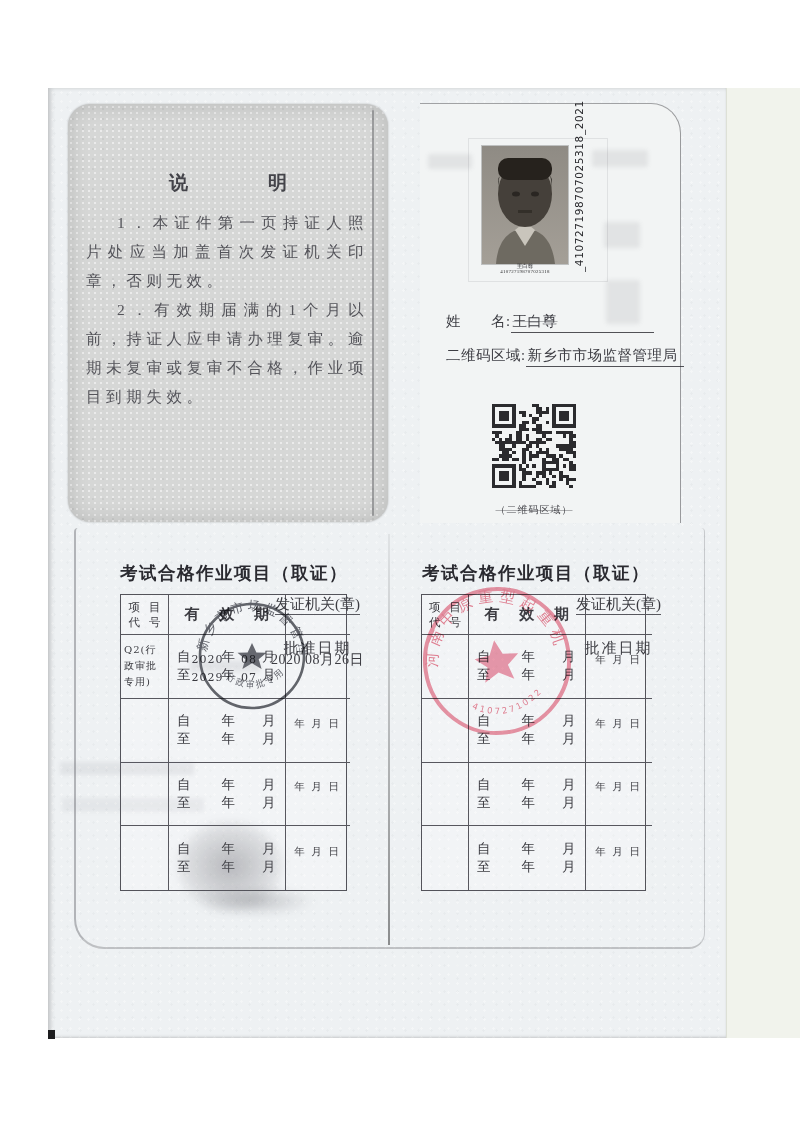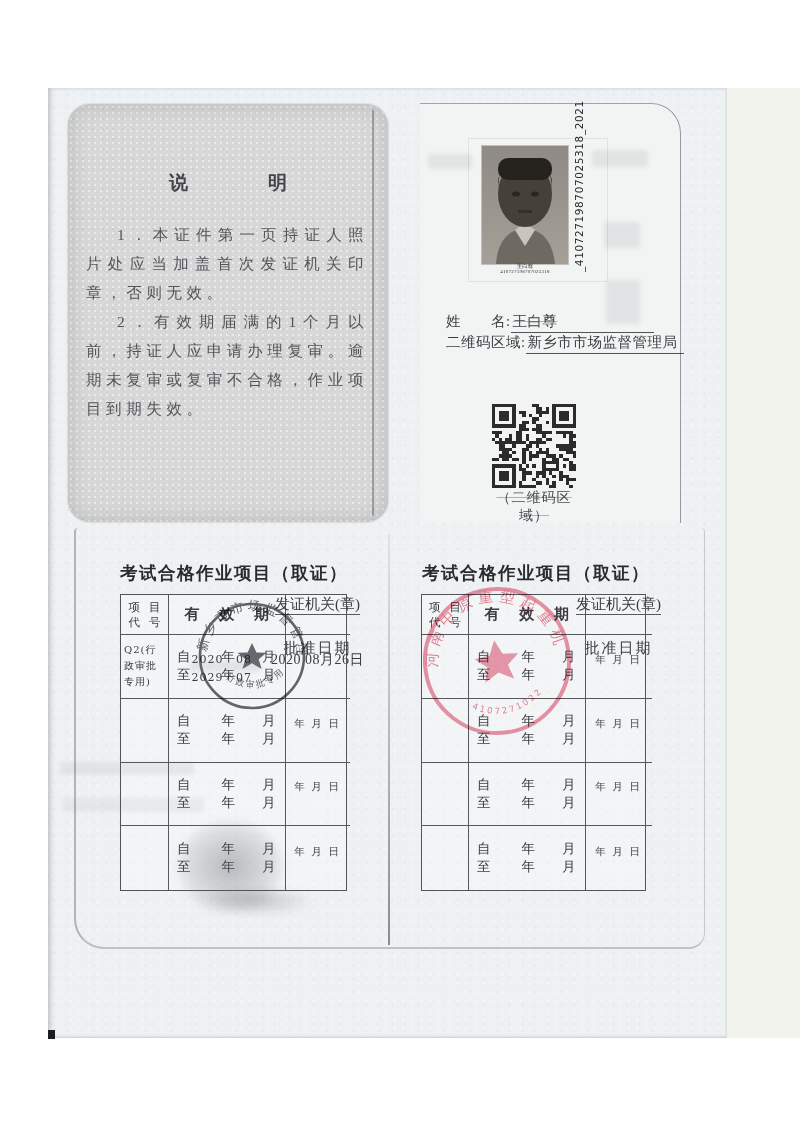--- a/index.html
+++ b/index.html
@@ -18,45 +18,45 @@
 
   
   .page-left{left:68px;top:104px;width:320px;height:418px;background:#d6d7d6;border-radius:22px;
              box-shadow:inset 0 0 22px rgba(0,0,0,.14),0 0 2px rgba(0,0,0,.28);
              background-image:radial-gradient(rgba(255,255,255,.5) 1px,transparent 1.2px),
                               radial-gradient(rgba(60,60,65,.07) 1px,transparent 1.4px);
              background-size:6px 6px,10px 10px;}
   .page-left-fold{left:372px;top:110px;width:2px;height:406px;background:rgba(30,30,35,.30);border-radius:2px;}
   .instr-title{left:0;top:66px;width:100%;text-align:center;font-size:19px;font-weight:bold;
                letter-spacing:14px;color:#44444a;text-indent:14px;}
-  .paras{left:18px;top:116px;width:282px;}
+  .paras{left:18px;top:104px;width:282px;}
   .paras p{margin:0;font-size:15.5px;line-height:29px;letter-spacing:4.6px;color:#54545a;
            text-align:justify;text-indent:2em;}
 
   
   .page-right{left:420px;top:103px;width:260px;height:419px;background:#f2f4f4;
               border-top:1px solid rgba(80,80,85,.5);border-right:1px solid rgba(80,80,85,.55);
               border-radius:0 30px 0 0;}
   .photo-box{left:48px;top:34px;width:138px;height:142px;border:1px solid rgba(60,60,70,.10);}
   .photo{left:62px;top:42px;width:86px;height:118px;box-shadow:0 0 0 1px rgba(40,40,40,.25);}
   .photo svg{display:block;}
   .photo-caption{left:52px;top:160px;width:106px;text-align:center;color:#2e2e30;
                  transform:scale(.55);transform-origin:50% 0;}
   .photo-caption .l1{font-size:10px;line-height:10px;}
   .photo-caption .l2{font-size:9px;line-height:9px;letter-spacing:.5px;}
   .vnum{left:153px;top:168px;transform:rotate(-90deg);transform-origin:0 0;white-space:nowrap;
         font-family:"DejaVu Sans",sans-serif;font-size:10.5px;letter-spacing:.6px;color:#28282c;}
   .fields{left:26px;top:208px;width:224px;}
-  .field{font-size:14.5px;color:#3d3d43;letter-spacing:.5px;white-space:nowrap;}
+  .field{font-size:14.5px;color:#3d3d43;letter-spacing:.5px;margin-bottom:13px;white-space:nowrap;}
   .field .value{border-bottom:1.2px solid rgba(40,40,46,.8);padding:0 6px 1px 2px;display:inline-block;}
   .field .value.name{padding-right:96px;text-decoration:line-through rgba(60,60,66,.35);}
   .field .value.idno{font-family:"DejaVu Serif",serif;letter-spacing:1px;padding-right:14px;}
   .qr-wrap{left:66px;top:300px;width:96px;text-align:center;}
   .qr-wrap svg{display:block;margin:0 auto;}
-  .qr-caption{font-size:14px;color:#4b4b50;letter-spacing:1px;margin-top:1px;
+  .qr-caption{font-size:10px;color:#4b4b50;letter-spacing:1px;margin-top:15px;
               text-decoration:line-through rgba(70,70,75,.4);}
   .bleed{background:#6c6c74;opacity:.12;filter:blur(2px);border-radius:2px;}
 
   
   .spread-edge{left:74px;top:528px;width:628px;height:419px;
                border-left:2px solid rgba(55,55,60,.32);border-bottom:2px solid rgba(55,55,60,.26);
                border-right:1px solid rgba(55,55,60,.20);border-radius:4px 4px 16px 30px;}
   .fold-line{left:388px;top:534px;width:1.5px;height:411px;
              background:linear-gradient(rgba(0,0,0,.06),rgba(0,0,0,.42));}
 
@@ -72,21 +72,21 @@
   .hdr-stack .sub{flex:1;display:flex;align-items:center;justify-content:center;
                   font-size:15px;letter-spacing:.5px;white-space:nowrap;margin-top:24px;}
   .hdr-stack .sub.first{border-bottom:1px solid #57575e;letter-spacing:0;}
   .hdr-stack .sub.second{letter-spacing:2px;}
   .cell-code{font-size:10px;line-height:16px;letter-spacing:1px;padding:2px 3px;
              align-items:flex-start;justify-content:flex-start;text-align:left;
              font-family:"DejaVu Serif",serif;}
   .cell-valid{flex-direction:column;justify-content:space-around;align-items:stretch;
               padding:5px 8px;font-size:13.5px;}
   .vline{display:flex;align-items:baseline;white-space:nowrap;letter-spacing:1px;}
-  .vline .num{display:inline-block;width:30px;font-size:11px;
+  .vline .num{display:inline-block;width:30px;text-align:center;font-size:11px;
               font-family:"DejaVu Serif",serif;color:#3a3a40;transform:translateY(2px);}
   .vline .num2{width:26px;}
   .cell-appr{flex-direction:column;justify-content:flex-end;padding-bottom:13px;
              font-size:10.5px;letter-spacing:2px;white-space:nowrap;}
   .cell-appr .filled{letter-spacing:.5px;font-size:14px;text-align:center;}
 
   .stamp{mix-blend-mode:multiply;}
   .smudge{border-radius:50%;filter:blur(4px);}
 
   .s1{left:176px;top:820px;width:108px;height:92px;

